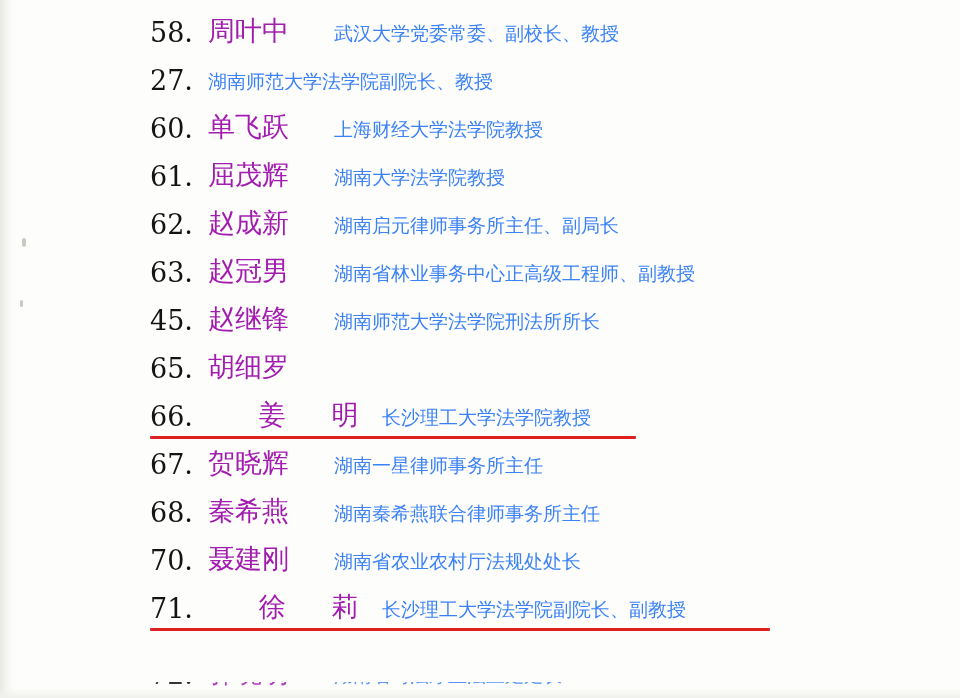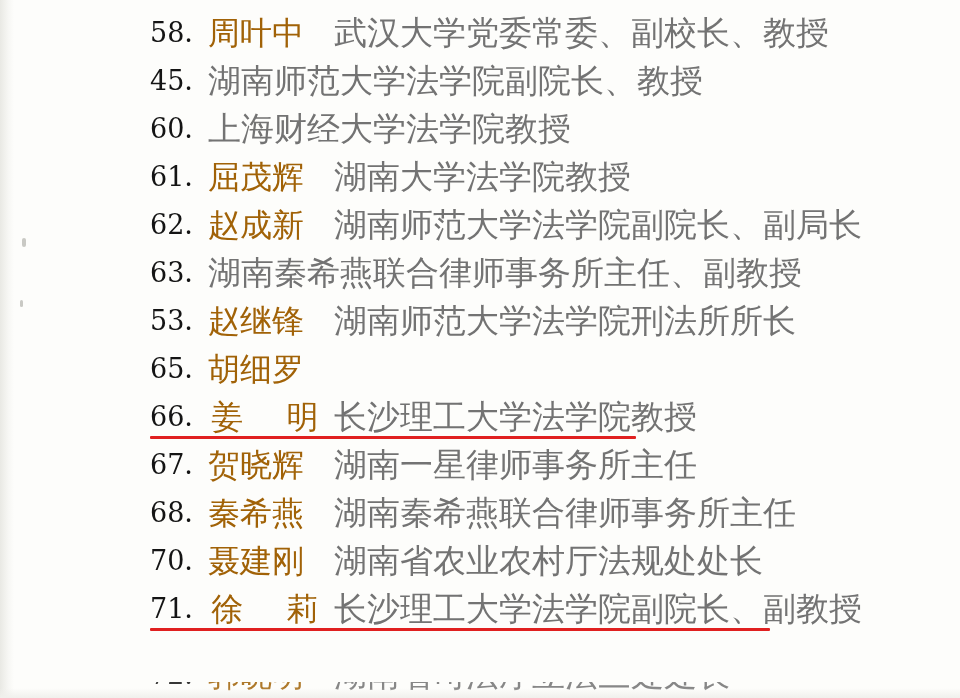--- a/index.html
+++ b/index.html
@@ -53,33 +53,34 @@
     flex: 0 0 58px;
     font-size: 27px;
     line-height: 46px;
     color: #141414;
     font-family: "DejaVu Serif", serif;
     letter-spacing: 0px;
   }
   .name {
     width: 126px;
     flex: 0 0 126px;
-    font-size: 32px;
-    line-height: 46px;
-    color: #a16207;
-    font-family: Liberation Serif, serif;
+    font-size: 27px;
+    line-height: 46px;
+    color: #a21caf;
+    font-family: Liberation Mono, monospace;
   }
   .name.spaced {
     letter-spacing: 0.55em;
     text-indent: 0.1em;
+    margin-left: 48px;
   }
   .title {
-    font-size: 33px;
-    line-height: 46px;
-    color: #737373;
+    font-size: 19px;
+    line-height: 46px;
+    color: #3b82f6;
     font-family: "DejaVu Sans", sans-serif;
   }
   .underline {
     position: absolute;
     left: 0;
     bottom: 1px;
     height: 3px;
     background: #e02020;
     border-radius: 1px;
   }
@@ -115,48 +116,50 @@
 
   <div class="list">
 
     <div class="row">
       <span class="num">58.</span>
       <span class="name">周叶中</span>
       <span class="title">武汉大学党委常委、副校长、教授</span>
     </div>
 
     <div class="row">
-      <span class="num">45.</span>
+      <span class="num">27.</span>
       <span class="title">湖南师范大学法学院副院长、教授</span>
     </div>
 
     <div class="row">
       <span class="num">60.</span>
+      <span class="name">单飞跃</span>
       <span class="title">上海财经大学法学院教授</span>
     </div>
 
     <div class="row">
       <span class="num">61.</span>
       <span class="name">屈茂辉</span>
       <span class="title">湖南大学法学院教授</span>
     </div>
 
     <div class="row">
       <span class="num">62.</span>
       <span class="name">赵成新</span>
-      <span class="title">湖南师范大学法学院副院长、副局长</span>
+      <span class="title">湖南启元律师事务所主任、副局长</span>
     </div>
 
     <div class="row">
       <span class="num">63.</span>
-      <span class="title">湖南秦希燕联合律师事务所主任、副教授</span>
-    </div>
-
-    <div class="row">
-      <span class="num">53.</span>
+      <span class="name">赵冠男</span>
+      <span class="title">湖南省林业事务中心正高级工程师、副教授</span>
+    </div>
+
+    <div class="row">
+      <span class="num">45.</span>
       <span class="name">赵继锋</span>
       <span class="title">湖南师范大学法学院刑法所所长</span>
     </div>
 
     <div class="row">
       <span class="num">65.</span>
       <span class="name">胡细罗</span>
     </div>
 
     <div class="row hl-66">

